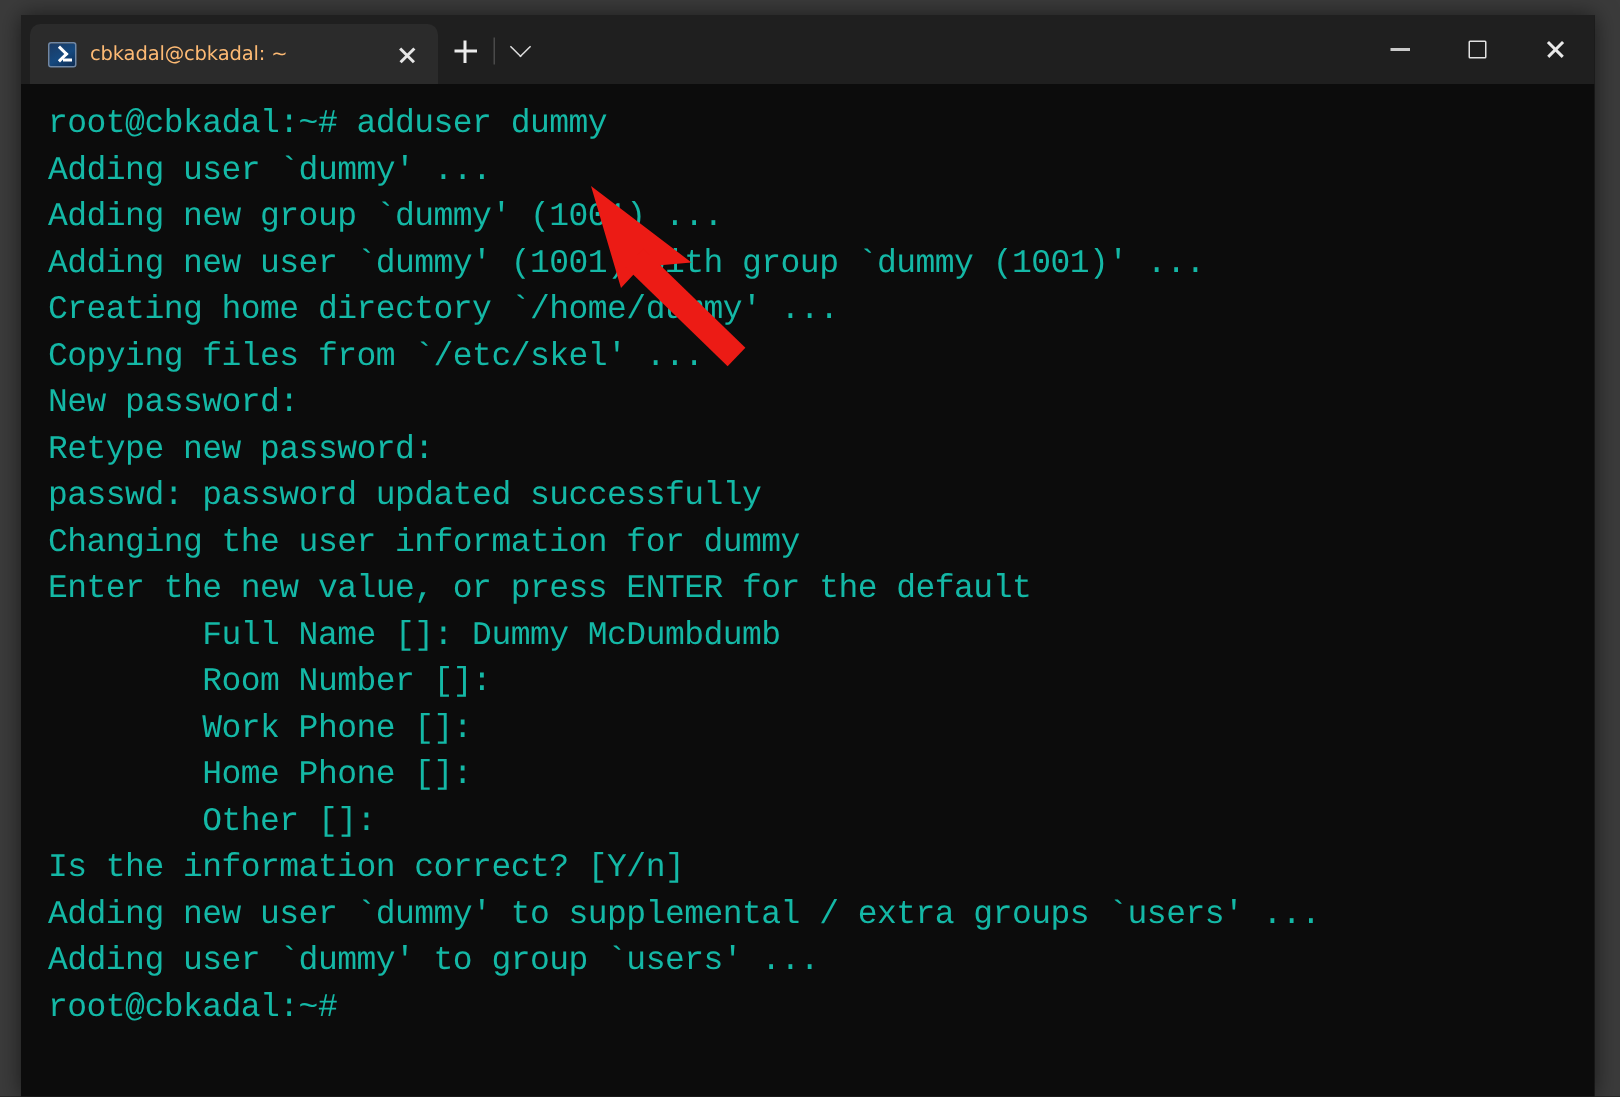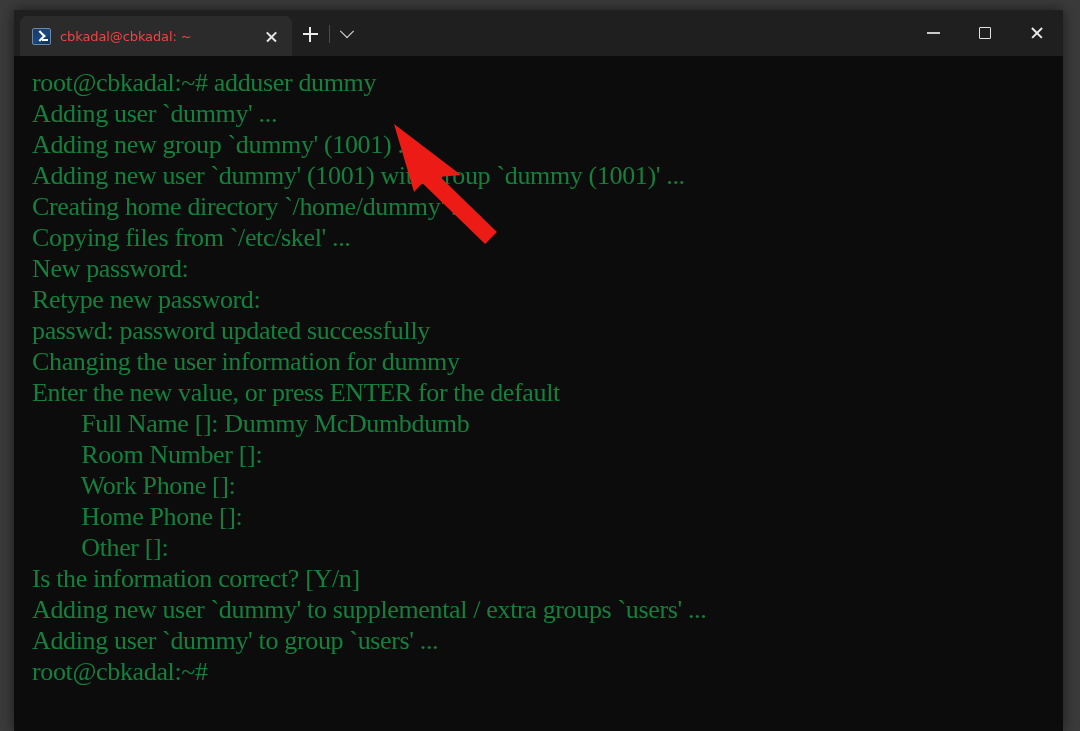--- a/index.html
+++ b/index.html
@@ -87,21 +87,21 @@
     position: absolute;
     left: 9px;
     bottom: 3px;
     width: 6px;
     height: 2px;
     background: #ffffff;
   }
 
   .tab-title {
     flex: 1 1 auto;
-    color: #ef4444;
+    color: #fdba74;
     font-size: 13px;
     font-family: "DejaVu Sans", sans-serif;
     white-space: nowrap;
     letter-spacing: -0.1px;
   }
 
   .tab-close {
     width: 30px;
     height: 28px;
     display: flex;
@@ -220,24 +220,24 @@
 
   
   #terminal {
     position: relative;
     height: 675px;
     background: #0c0c0c;
     padding: 11px 0 0 18px;
   }
 
   #termtext {
-    font-family: Liberation Serif, serif;
-    font-size: 26px;
+    font-family: Liberation Mono, monospace;
+    font-size: 22px;
     line-height: 31px;
-    color: #15803d;
+    color: #14b8a6;
     white-space: pre;
     letter-spacing: -0.35px;
   }
 
   .line { height: 31px; }
 
   
   #arrow-annotation {
     position: absolute;
     left: 0;

